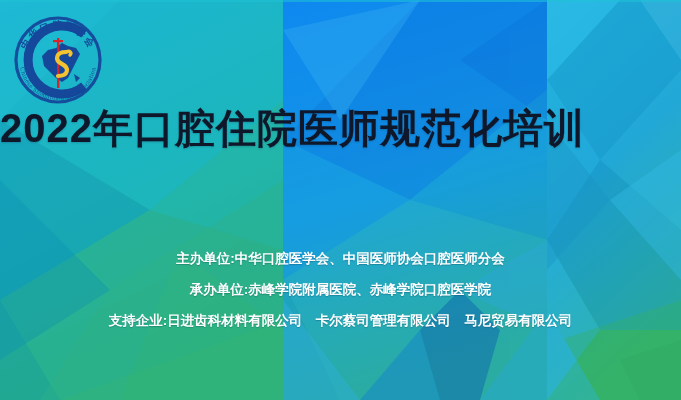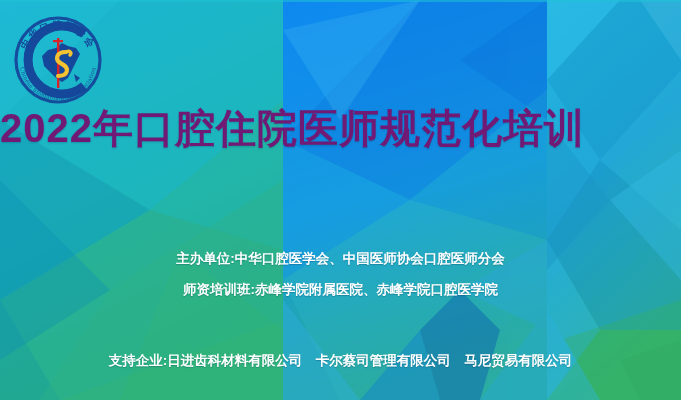--- a/index.html
+++ b/index.html
@@ -38,21 +38,21 @@
     position: absolute;
     left: 0;
     top: 0;
     width: 681px;
     height: 400px;
   }
   .title-line {
     position: absolute;
     width: 554px;
     text-align: center;
-    color: #701a75;
+    color: #0f172a;
     font-weight: bold;
     letter-spacing: 1px;
     white-space: nowrap;
     text-shadow: 0 1px 2px rgba(0,40,70,0.22);
   }
   #title-line-1 {
     top: 104px;
     font-size: 40px;
     line-height: 48px;
   }
@@ -67,21 +67,21 @@
     text-align: center;
     color: #ffffff;
     font-weight: bold;
     font-size: 13.5px;
     line-height: 18px;
     white-space: nowrap;
     text-shadow: 0 1px 1px rgba(0,40,70,0.25);
   }
   #sub-line-1 { top: 250px; }
   #sub-line-2 { top: 281px; }
-  #sub-line-3 { top: 312px; margin-top: 40px; }
+  #sub-line-3 { top: 312px; }
 </style>
 </head>
 <body>
 
 <div id="banner">
 
   <svg id="bg-svg" viewBox="0 0 681 400" preserveAspectRatio="none">
     <defs>
       <linearGradient id="gA" x1="0" y1="0" x2="0.35" y2="1">
         <stop offset="0" stop-color="#1fb3d6"></stop>
@@ -194,18 +194,18 @@
     </svg>
   </div>
 
   <div id="content">
 
     <div class="title-line" id="title-line-1">2022年口腔住院医师规范化培训</div>
 
 
     <div class="sub-line" id="sub-line-1">主办单位:中华口腔医学会、中国医师协会口腔医师分会</div>
 
-    <div class="sub-line" id="sub-line-2">师资培训班:赤峰学院附属医院、赤峰学院口腔医学院</div>
+    <div class="sub-line" id="sub-line-2">承办单位:赤峰学院附属医院、赤峰学院口腔医学院</div>
 
     <div class="sub-line" id="sub-line-3">支持企业:日进齿科材料有限公司　卡尔蔡司管理有限公司　马尼贸易有限公司</div>
 
   </div>
 </div>
 
 </body></html>

